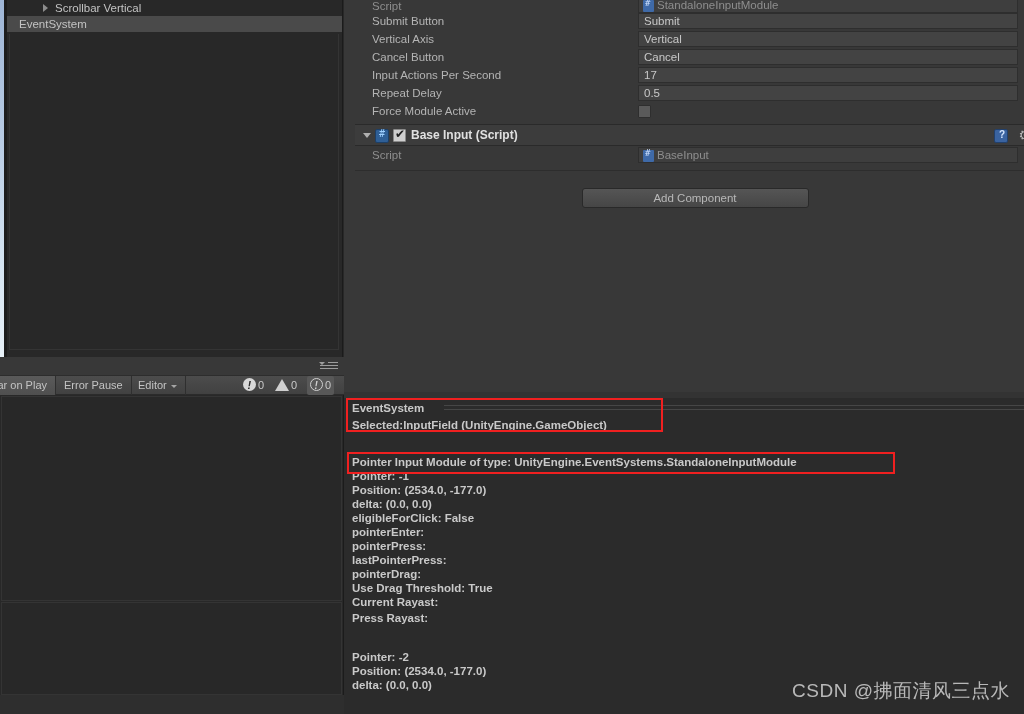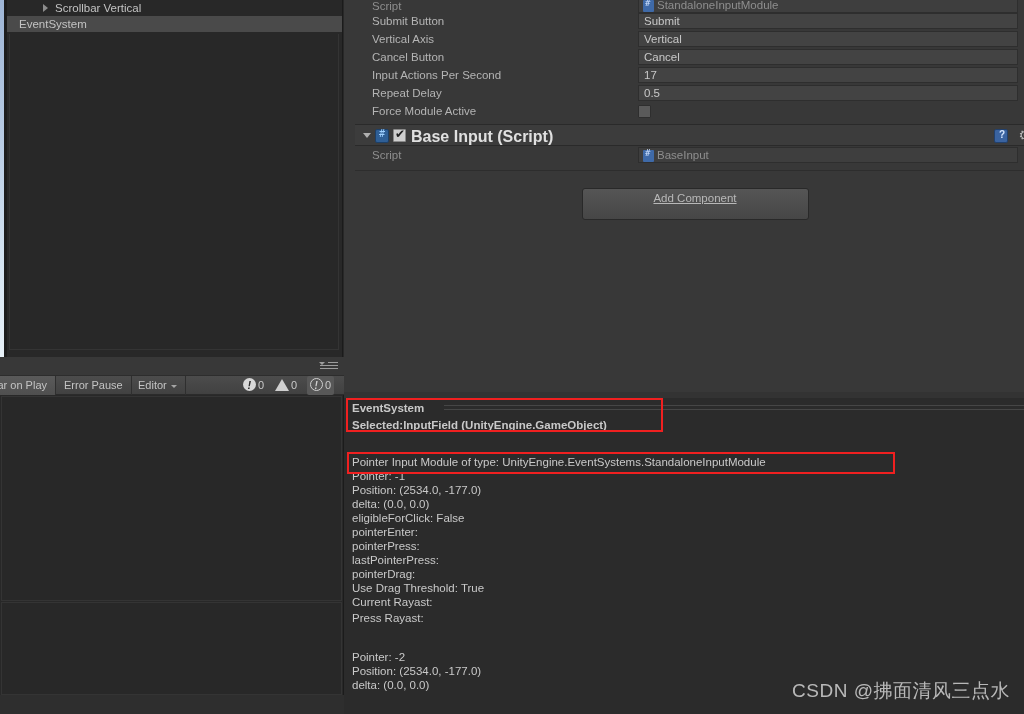--- a/index.html
+++ b/index.html
@@ -50,33 +50,33 @@
   .comp-header{ position:relative; height:22px; background:#3c3c3c;
      border-top:1px solid #2a2a2a; border-bottom:1px solid #2a2a2a; }
   .comp-header .foldout{ position:absolute; left:8px; top:8px; width:0;height:0;
      border-top:5px solid #b0b0b0; border-left:4.5px solid transparent; border-right:4.5px solid transparent;}
   .comp-header .cicon{ position:absolute; left:20px; top:4px; width:14px;height:14px;
      background:#2f5f96; border-radius:2px; border:1px solid #1d3f66;}
   .comp-header .cicon:after{ content:"#"; position:absolute; left:3px; top:-2px; font-size:10px; color:#9fd0ff; font-family:"DejaVu Sans Mono",monospace;}
   .comp-header .enable{ position:absolute; left:38px; top:4px; width:13px;height:13px;
      background:#cfcfcf; border:1px solid #8a8a8a; border-radius:1px;}
   .comp-header .enable:after{ content:"✔"; position:absolute; left:1px; top:-3px; font-size:12px; color:#1f1f1f; line-height:15px;}
-  .comp-header .ctitle{ position:absolute; left:56px; top:3px; font-size:16px; font-weight:bold; color:#e0e0e0;}
+  .comp-header .ctitle{ position:absolute; left:56px; top:3px; font-size:12px; font-weight:bold; color:#e0e0e0;}
   .comp-header .help{ position:absolute; right:27px; top:4px; width:14px;height:14px;
      background:#3a63a0; border:1px solid #22406c; border-radius:2px;}
   .comp-header .help:after{ content:"?"; position:absolute; left:4px; top:-1px; font-size:10px; color:#d5e6ff; font-weight:bold;}
   .comp-header .gear{ position:absolute; right:4px; top:3px; font-size:14px; color:#b6b6b6; line-height:15px;}
 
   .hr-sep{ height:1px; background:#2d2d2d; }
 
   .add-comp-wrap{ position:absolute; left:0; right:0; top:188px; text-align:center; }
-  .add-comp{ display:inline-block; width:227px; height:32px; line-height:19px;
+  .add-comp{ display:inline-block; width:227px; height:20px; line-height:19px;
      font-size:11.5px; color:#b8b8b8;
      background:linear-gradient(to bottom,#555555,#464646); border:1px solid #292929;
-     border-radius:3px; text-align:center;text-decoration:underline; }
+     border-radius:3px; text-align:center; }
 
   
   .console-tb{ position:absolute; left:0; top:357px; width:344px; height:38px; background:#383838; }
   .tb-top{ position:absolute; left:0; top:0; width:344px; height:18px; background:#383838; }
   .tb-burger{ position:absolute; right:6px; top:5px; width:18px; height:9px; }
   .tb-burger i{ display:block; height:1px; background:#9c9c9c; margin-bottom:2px;}
   .tb-burger i:nth-child(1){ width:10px; margin-left:8px;}
   .tb-burger i:nth-child(2){ width:18px;}
   .tb-burger i:nth-child(3){ width:18px;}
   .tb-caret{ position:absolute; right:19px; top:5px; width:0;height:0;
@@ -109,21 +109,21 @@
   
   .console-detail{ position:absolute; left:344px; top:392px; width:680px; height:322px; background:#2b2b2b; }
   .cd-topbar{ position:absolute; left:0; top:0; width:100%; height:6px; background:#333333; }
 
   .cd-title{ position:absolute; left:8px; top:9px; font-size:11.5px; font-weight:bold; color:#c9c9c9;
      line-height:14px;}
   .cd-rule{ position:absolute; left:100px; right:0; top:13px; height:5px;
      border-top:1px solid #464646; border-bottom:1px solid #464646;}
   .cd-sub{ position:absolute; left:8px; top:26px; font-size:11.5px; font-weight:bold; color:#c9c9c9; line-height:14px;}
 
-  .cd-mono{ position:absolute; font-size:11.5px; font-weight:normal; color:#c9c9c9; line-height:14px;
+  .cd-mono{ position:absolute; font-size:11.5px; font-weight:bold; color:#c9c9c9; line-height:14px;
      white-space:pre; left:8px; }
 
   .hl{ position:absolute; border:2px solid #f02020; pointer-events:none; }
 
   .watermark{ position:absolute; right:14px; bottom:10px; font-size:19px; color:#c8c8c8; opacity:.9;
      font-family:"Liberation Sans", sans-serif; letter-spacing:0.5px; }
 </style>
 </head>
 <body>
 

